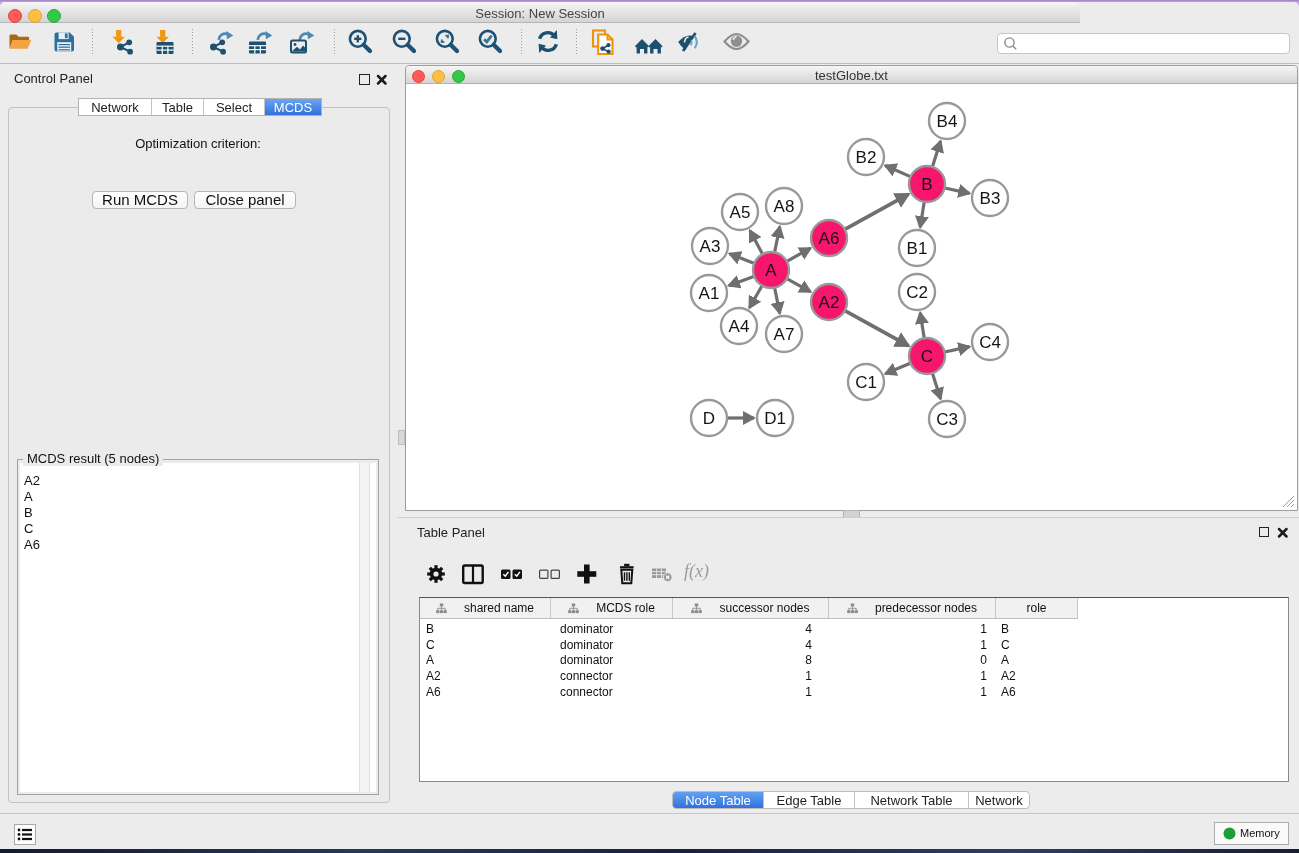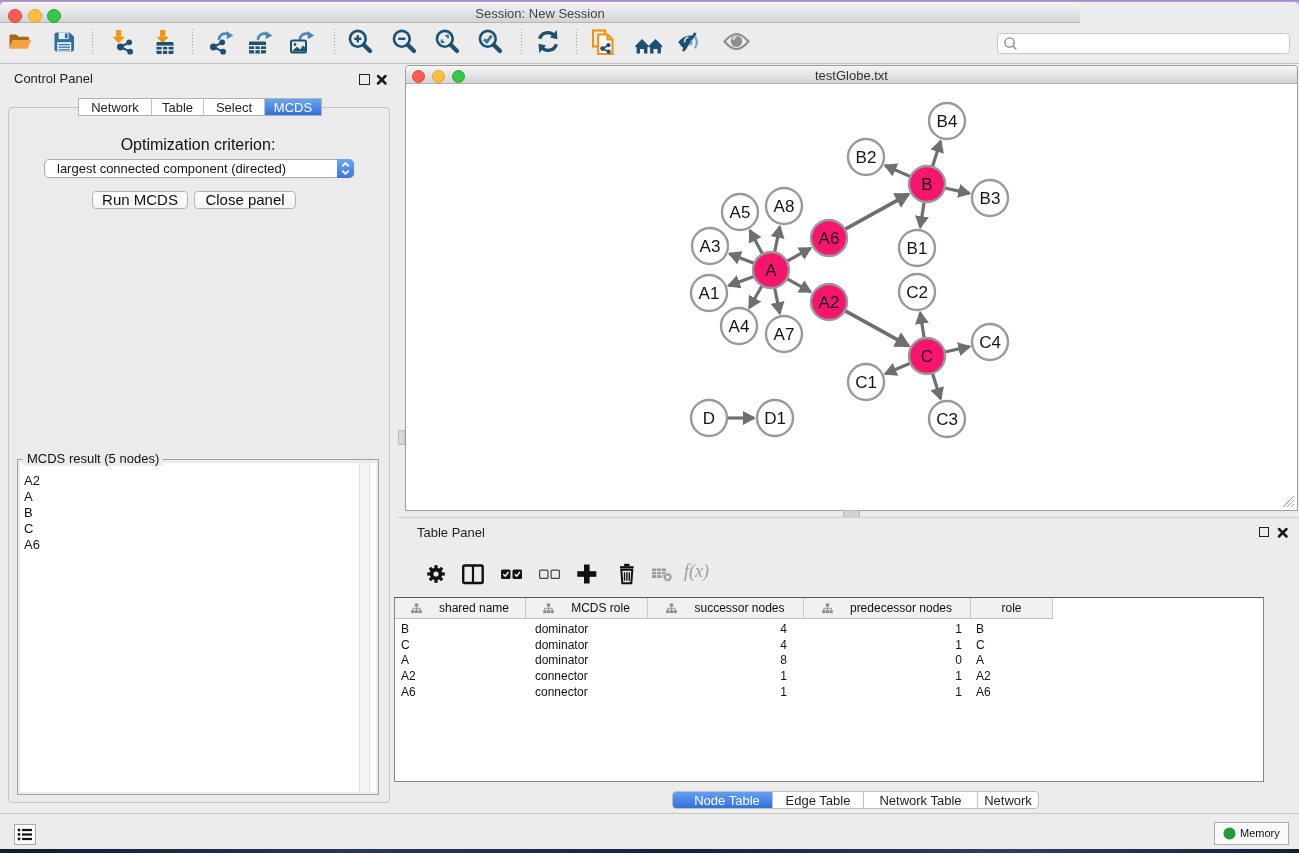--- a/index.html
+++ b/index.html
@@ -23,21 +23,21 @@
 
 .cp-title{position:absolute;left:14px;top:71px;font-size:13px;color:#222;}
 .winbtn-sq{position:absolute;width:9px;height:9px;border:1.5px solid #222;}
 .tabgroup{position:absolute;display:flex;height:16px;border:1px solid #b2b2b2;border-radius:0;
   background:#fff;overflow:hidden;font-size:13px;color:#222;}
 .tabgroup .tab{display:flex;align-items:center;justify-content:center;border-right:1px solid #c3c3c3;}
 .tabgroup .tab:last-child{border-right:none;}
 .tabgroup .sel{background:linear-gradient(#6aa6f2,#3270dd);color:#fff;}
 .cp-box{position:absolute;left:8px;top:107px;width:380px;height:694px;border:1px solid #c2c2c2;
   border-radius:4px;background:#ebebeb;}
-.optlabel{position:absolute;left:8px;top:136px;width:380px;text-align:center;font-size:16px;color:#111;}
+.optlabel{position:absolute;left:8px;top:136px;width:380px;text-align:center;font-size:13px;color:#111;}
 .dropdown{position:absolute;left:44px;top:159px;width:296px;height:17px;background:#fff;
   border:1px solid #ababab;border-radius:5px;font-size:13px;color:#111;line-height:17px;padding-left:12px;}
 .dd-spin{position:absolute;right:-1px;top:-1px;width:17px;height:19px;border-radius:0 5px 5px 0;
   background:linear-gradient(#6ca8f4,#3a74e2);}
 .btn{position:absolute;height:16px;background:linear-gradient(#ffffff,#f4f4f4);border:1px solid #b5b5b5;border-radius:4px;
   font-size:15px;color:#111;text-align:center;line-height:16px;}
 .fieldset{position:absolute;left:17px;top:459px;width:360px;height:334px;border:1px solid #a2a2a2;}
 .fieldset .legend{position:absolute;left:5px;top:-9px;background:#ebebeb;padding:0 4px;font-size:13px;color:#111;}
 .fieldset .listarea{position:absolute;left:2px;top:3px;right:2px;bottom:2px;background:#fff;}
 .fieldset .sbtrack{position:absolute;right:6px;top:0;bottom:0;width:9px;background:#f4f4f4;
@@ -52,33 +52,33 @@
   border:1px solid #ababab;font-size:11px;color:#111;}
 
 .netwin{position:absolute;left:405px;top:65px;width:891px;height:444px;background:#fff;
   border:1px solid #9d9d9d;border-radius:4px 4px 0 0;}
 .nettitle{position:absolute;left:0;top:0;width:891px;height:17px;
   background:linear-gradient(#f6f6f6,#d5d5d5);border-bottom:1px solid #b0b0b0;border-radius:4px 4px 0 0;}
 .nettitle .tt{position:absolute;left:0;right:0;top:2px;text-align:center;font-size:13px;color:#333;}
 .nlight{position:absolute;top:3.5px;width:11px;height:11px;border-radius:50%;}
 
 .tp-title{position:absolute;left:417px;top:525px;font-size:13px;color:#222;}
-.tbl{position:absolute;left:394px;top:597px;width:868px;height:183px;background:#fff;
+.tbl{position:absolute;left:419px;top:597px;width:868px;height:183px;background:#fff;
   border:1px solid #888;border-top:1px solid #555;}
 .thead{position:absolute;left:0;top:0;height:20px;background:#f1f1f1;border-bottom:1px solid #c0c0c0;
   display:flex;}
 .th{position:relative;height:20px;border-right:1px solid #c9c9c9;font-size:12px;color:#111;
   display:flex;align-items:center;justify-content:center;}
 .th svg{margin-right:17px;}
 .trow{position:absolute;font-size:12px;color:#111;}
 .bt-tabs{position:absolute;left:672px;top:791px;display:flex;height:16px;border:1px solid #bdbdbd;
   border-radius:4px;background:#fff;overflow:hidden;font-size:13px;color:#222;}
 .bt-tabs .tab{display:flex;align-items:center;justify-content:center;border-right:1px solid #c3c3c3;}
 .bt-tabs .tab:last-child{border-right:none;}
-.bt-tabs .sel{background:linear-gradient(#62a1f1,#3270dd);color:#fff;padding-left:9px;}
+.bt-tabs .sel{background:linear-gradient(#62a1f1,#3270dd);color:#fff;}
 .gsvg text{font-size:17px;fill:#141414;text-anchor:middle;font-family:"Liberation Sans",sans-serif;}
 .gsvg circle{stroke:#999;stroke-width:2.4;}
 .gsvg line{stroke:#6f6f6f;}
 </style></head>
 <body>
 <div class="desktop">
 <div class="window"></div>
 <div class="titlebar">
   <div class="light" style="left:8px;background:#fc5b57;border:0.5px solid #e2453e;"></div>
   <div class="light" style="left:28px;background:#fdbe41;border:0.5px solid #e0a335;"></div>
@@ -244,26 +244,20 @@
       </g>
     </svg>
 <div class="cp-box"></div>
 <div class="tabgroup" style="left:78px;top:98px;">
   <div class="tab" style="width:72px">Network</div>
   <div class="tab" style="width:51px">Table</div>
   <div class="tab" style="width:60px">Select</div>
   <div class="tab sel" style="width:56px">MCDS</div>
 </div>
 <div class="optlabel">Optimization criterion:</div>
-<div class="dropdown">largest connected component (directed)
-  <div class="dd-spin"><svg width="17" height="19">
-          <polyline points="5.3,7.3 8.5,4.1 11.7,7.3" fill="none" stroke="#fff" stroke-width="1.8"></polyline>
-          <polyline points="5.3,11.7 8.5,14.9 11.7,11.7" fill="none" stroke="#fff" stroke-width="1.8"></polyline>
-        </svg></div>
-</div>
 <div class="btn" style="left:92px;top:191px;width:94px;">Run MCDS</div>
 <div class="btn" style="left:194px;top:191px;width:100px;">Close panel</div>
 <div class="fieldset">
   <div class="listarea">
     <div class="sbtrack"></div>
     <div class="items">A2<br>A<br>B<br>C<br>A6</div>
   </div>
   <div class="legend">MCDS result (5 nodes)</div>
 </div>
 <div class="grip" style="position:absolute;left:398px;top:430px;width:5px;height:13px;background:#d8d8d8;border:1px solid #bdbdbd;"></div>

